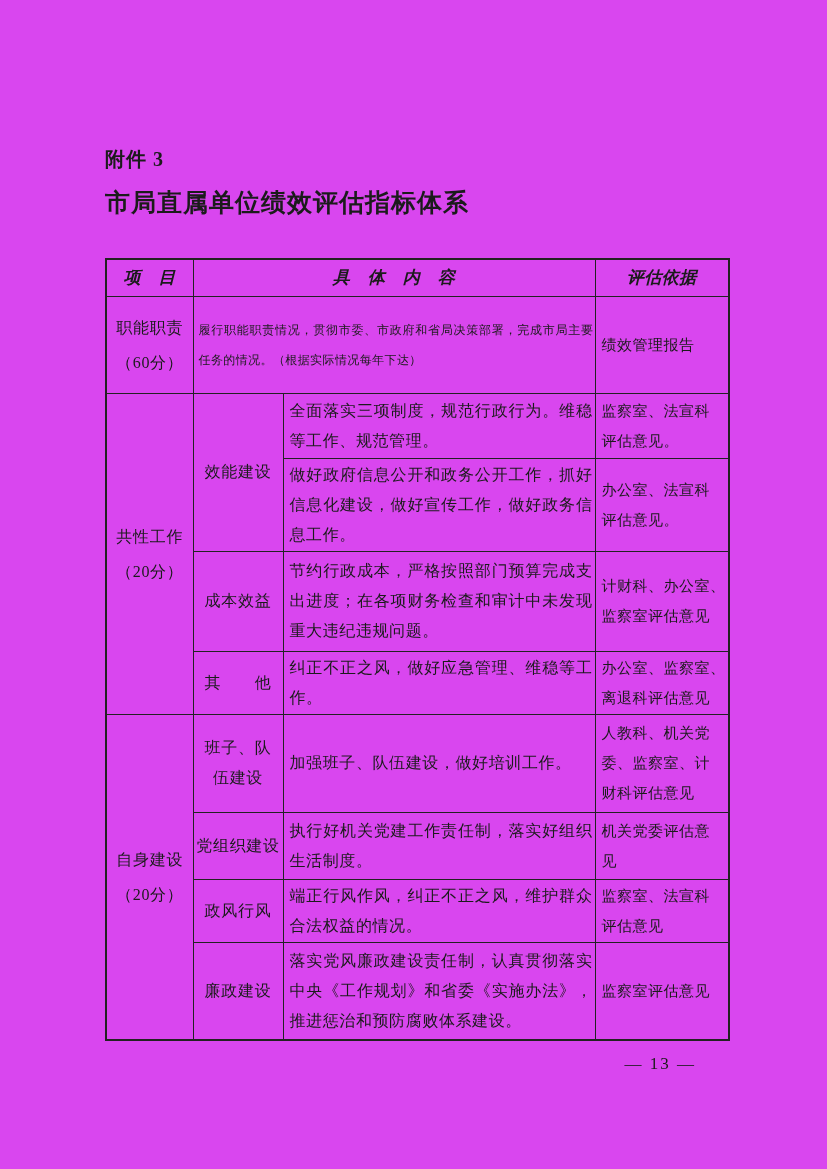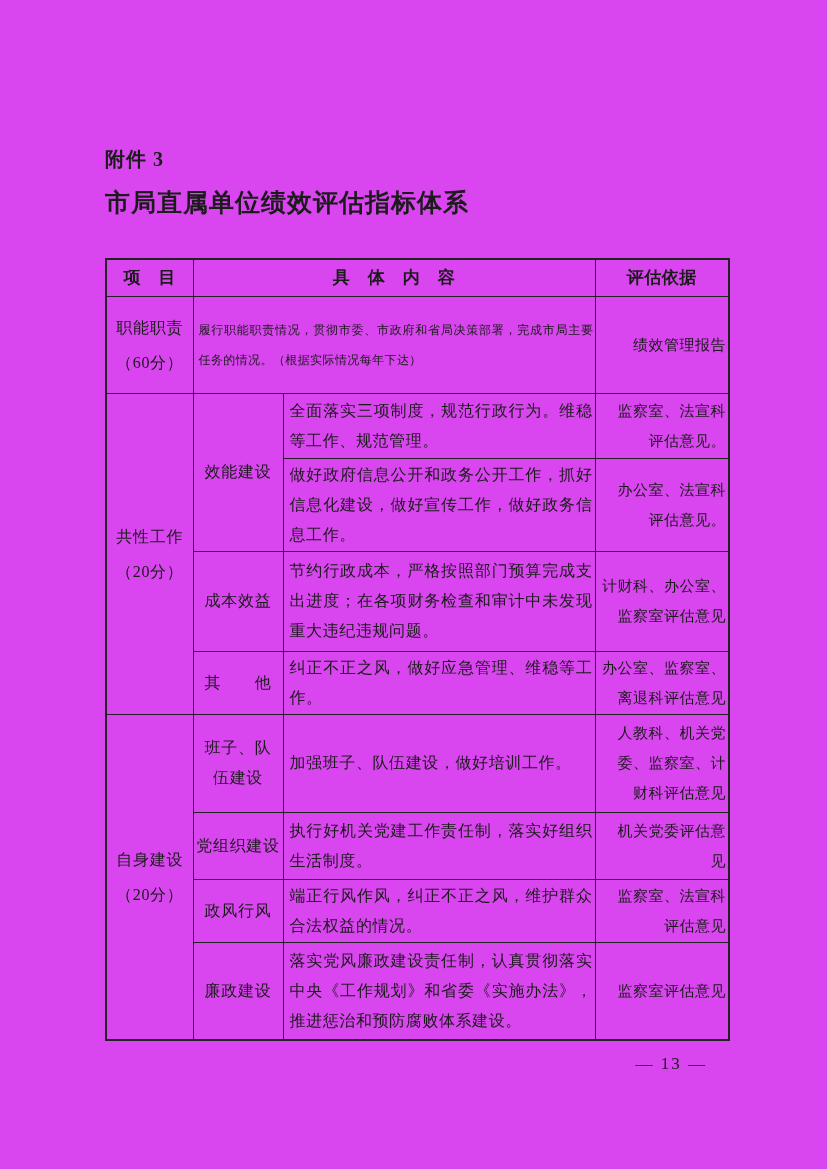--- a/index.html
+++ b/index.html
@@ -37,21 +37,21 @@
     border-collapse: collapse;
     table-layout: fixed;
     border: 2px solid #222;
   }
   table.eval td {
     border: 1px solid #222;
     vertical-align: middle;
     overflow: hidden;
   }
   
-  tr.rh  { height: 37px; }
+  tr.rh  { height: 37px; font-style: italic; }
   tr.r1  { height: 97px; }
   tr.r2  { height: 65px; }
   tr.r3  { height: 93px; }
   tr.r4  { height: 100px; }
   tr.r5  { height: 62px; }
   tr.r6  { height: 98px; }
   tr.r7  { height: 67px; }
   tr.r8  { height: 63px; }
   tr.r9  { height: 98px; }
   
@@ -88,26 +88,26 @@
     line-height: 30px;
     padding: 0 1px 0 5px;
     text-align: justify;
   }
   td.c4 {
     font-size: 15px;
     letter-spacing: 0.5px;
     line-height: 30px;
     padding: 0 2px 0 6px;
     white-space: pre-line;
-    text-align: right;
+    text-align: left;
   }
   .pagenum {
     position: absolute;
     top: 1054px;
-    right: 120px;
+    right: 131px;
     font-size: 17px;
     letter-spacing: 2px;
   }
 </style>
 </head>
 <body>
 
 <div class="page">
 
   <div class="attachment">附件 3</div>

